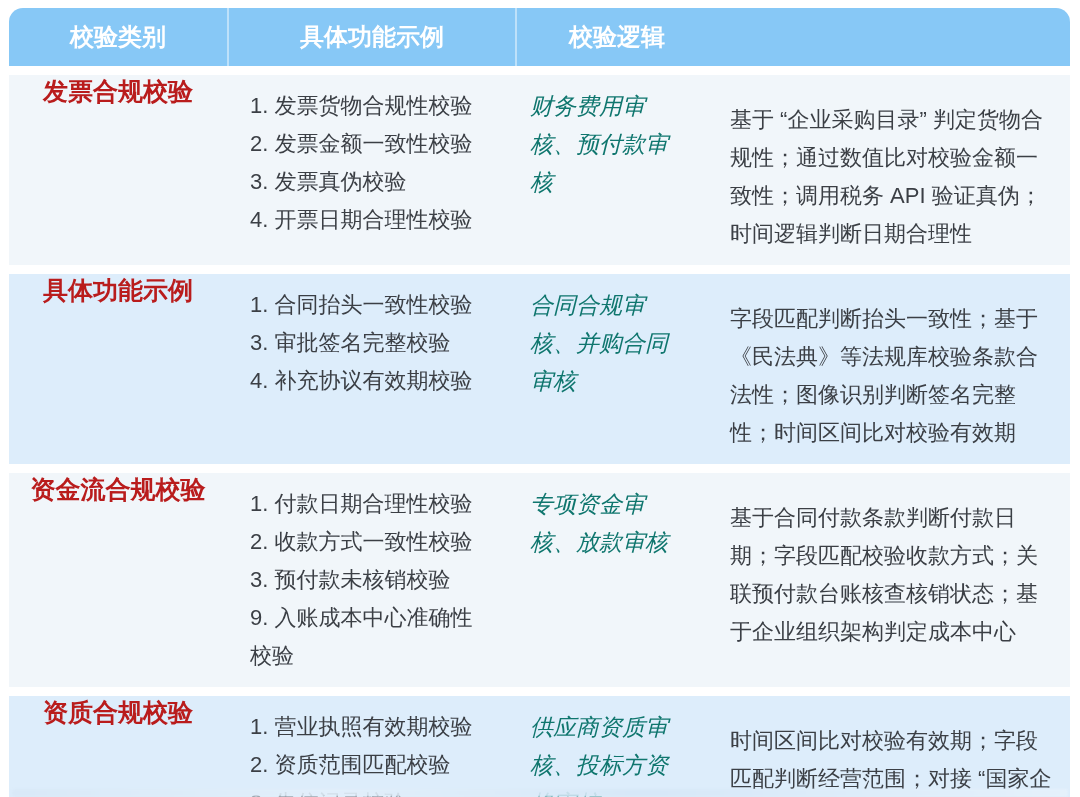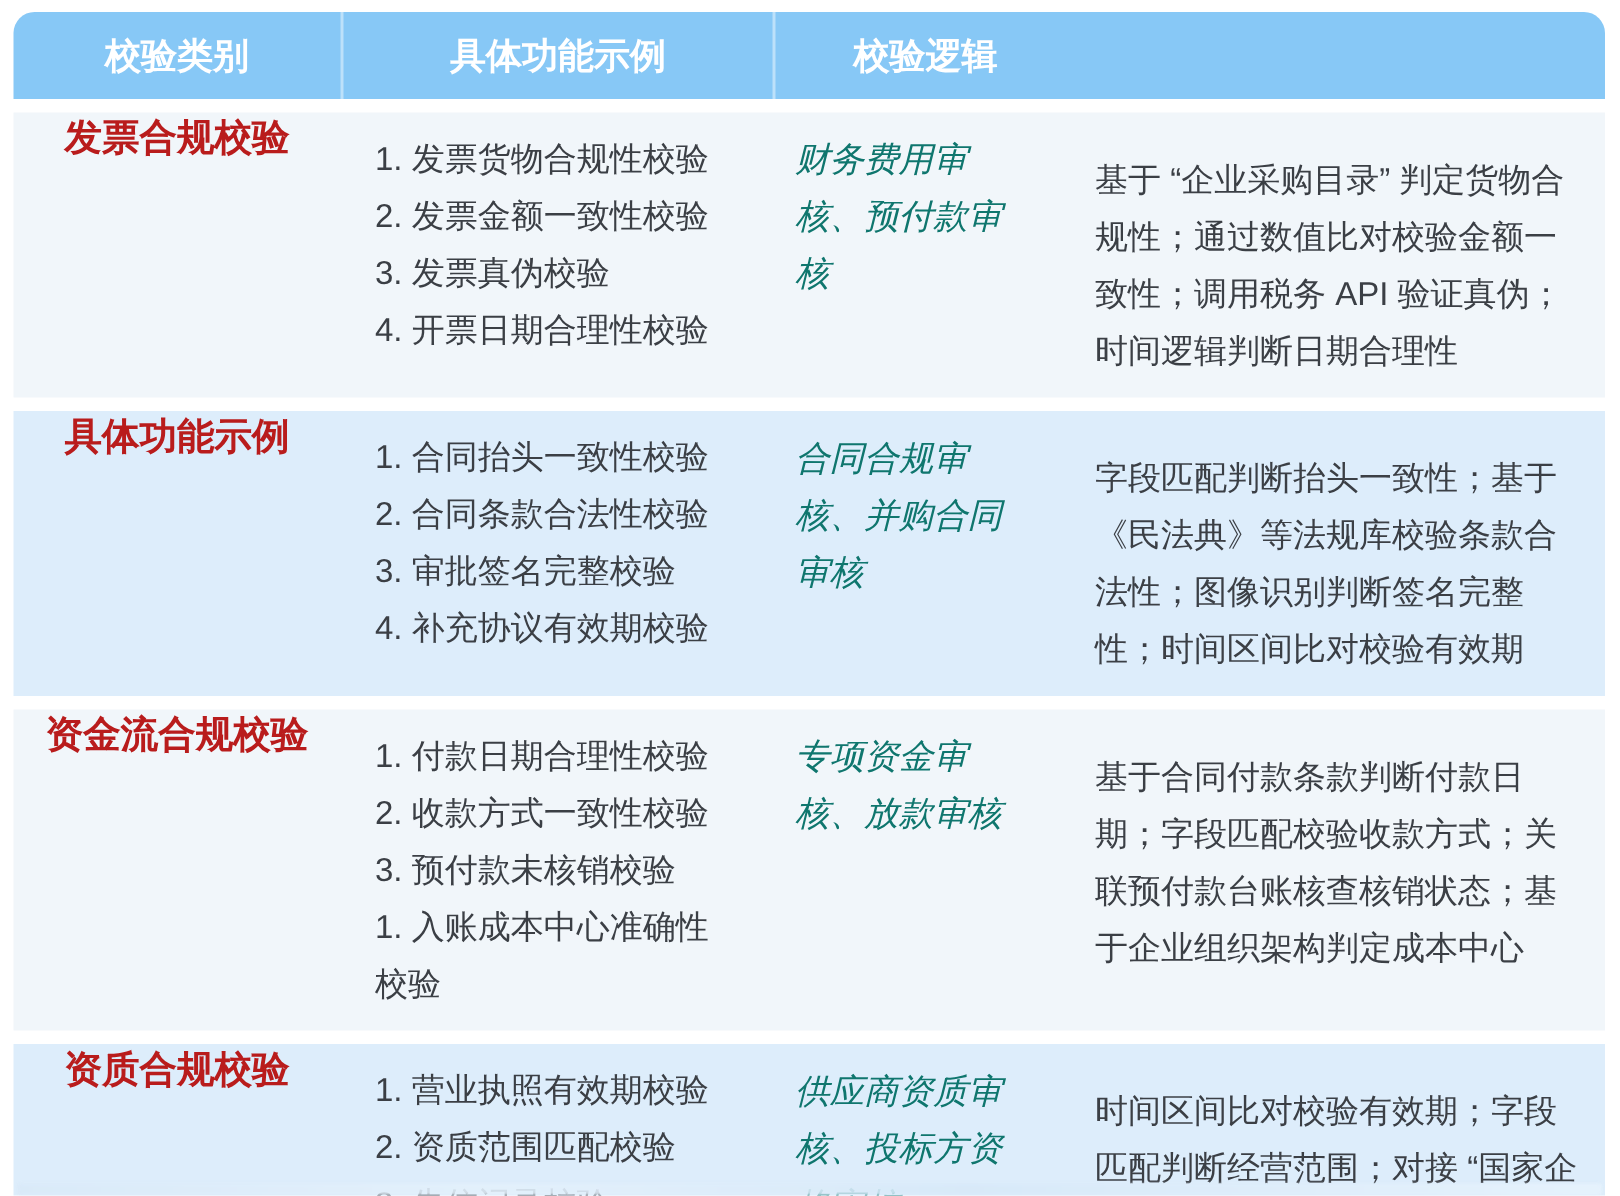--- a/index.html
+++ b/index.html
@@ -85,41 +85,40 @@
         <div class="lg">基于 “企业采购目录” 判定货物合规性；通过数值比对校验金额一致性；调用税务 API 验证真伪；时间逻辑判断日期合理性</div>
       </div>
     </div>
 
     <div class="grid-row row row-even r2">
       <div class="cell cat-cell">
         <div class="cat">具体功能示例</div>
       </div>
       <div class="cell fn-cell">
         <div class="fn-item">1. 合同抬头一致性校验</div>
-        <div class="fn-item">2. 合同条款合法性校验</div>
         <div class="fn-item">3. 审批签名完整校验</div>
         <div class="fn-item">4. 补充协议有效期校验</div>
       </div>
       <div class="cell sc-cell">
         <div class="sc">合同合规审核、并购合同审核</div>
       </div>
       <div class="cell lg-cell">
         <div class="lg">字段匹配判断抬头一致性；基于《民法典》等法规库校验条款合法性；图像识别判断签名完整性；时间区间比对校验有效期</div>
       </div>
     </div>
 
     <div class="grid-row row row-odd r3">
       <div class="cell cat-cell">
         <div class="cat">资金流合规校验</div>
       </div>
       <div class="cell fn-cell">
         <div class="fn-item">1. 付款日期合理性校验</div>
         <div class="fn-item">2. 收款方式一致性校验</div>
         <div class="fn-item">3. 预付款未核销校验</div>
-        <div class="fn-item">1. 入账成本中心准确性校验</div>
+        <div class="fn-item">9. 入账成本中心准确性校验</div>
       </div>
       <div class="cell sc-cell">
         <div class="sc">专项资金审核、放款审核</div>
       </div>
       <div class="cell lg-cell">
         <div class="lg">基于合同付款条款判断付款日期；字段匹配校验收款方式；关联预付款台账核查核销状态；基于企业组织架构判定成本中心</div>
       </div>
     </div>
 
     <div class="grid-row row row-even r4">

